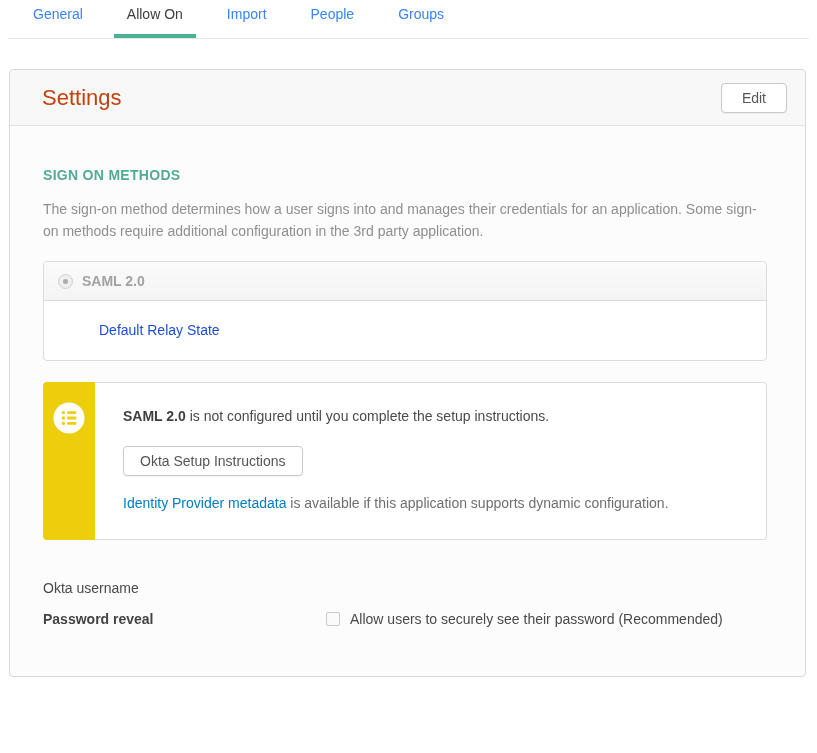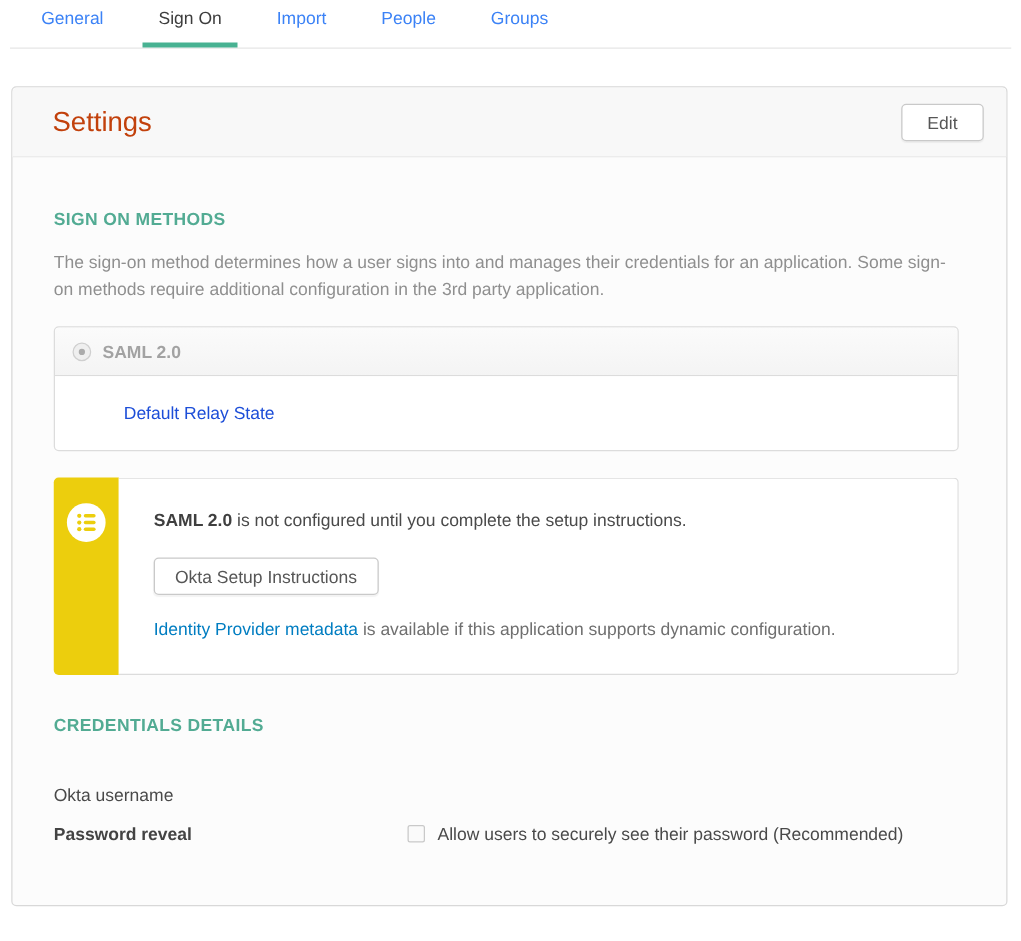--- a/index.html
+++ b/index.html
@@ -66,21 +66,21 @@
   .cred-value { font-size: 14px; color: #494949; line-height: 17px; display: flex;
                 align-items: flex-start; gap: 10px; }
   .checkbox { width: 14px; height: 14px; border: 1px solid #c9c9c9; border-radius: 2px;
               background: #fafafa; flex: 0 0 auto; margin-top: 1px; cursor: pointer; }
 </style>
 </head>
 <body>
 
 <nav class="tabbar">
   <div class="tab">General</div>
-  <div class="tab active">Sign On</div>
+  <div class="tab active">Allow On</div>
   <div class="tab">Import</div>
   <div class="tab">People</div>
   <div class="tab">Groups</div>
 </nav>
 
 <section class="panel">
 
   <header class="panel-header">
     <div class="panel-title">Settings</div>
     <button class="btn">Edit</button>
@@ -117,21 +117,20 @@
         <div class="callout-line1">
           <b>SAML 2.0</b><span> is not configured until you complete the setup instructions.</span>
         </div>
         <button class="btn callout-btn">Okta Setup Instructions</button>
         <div class="callout-line3">
           <a class="link">Identity Provider metadata</a><span> is available if this application supports dynamic configuration.</span>
         </div>
       </div>
     </div>
 
-    <div class="section-heading credentials-heading">CREDENTIALS DETAILS</div>
 
     <div class="cred-row">
       <div class="cred-value">Okta username</div>
     </div>
 
     <div class="cred-row">
       <div class="cred-label">Password reveal</div>
       <div class="cred-value">
         <span class="checkbox"></span>
         <span>Allow users to securely see their password (Recommended)</span>

